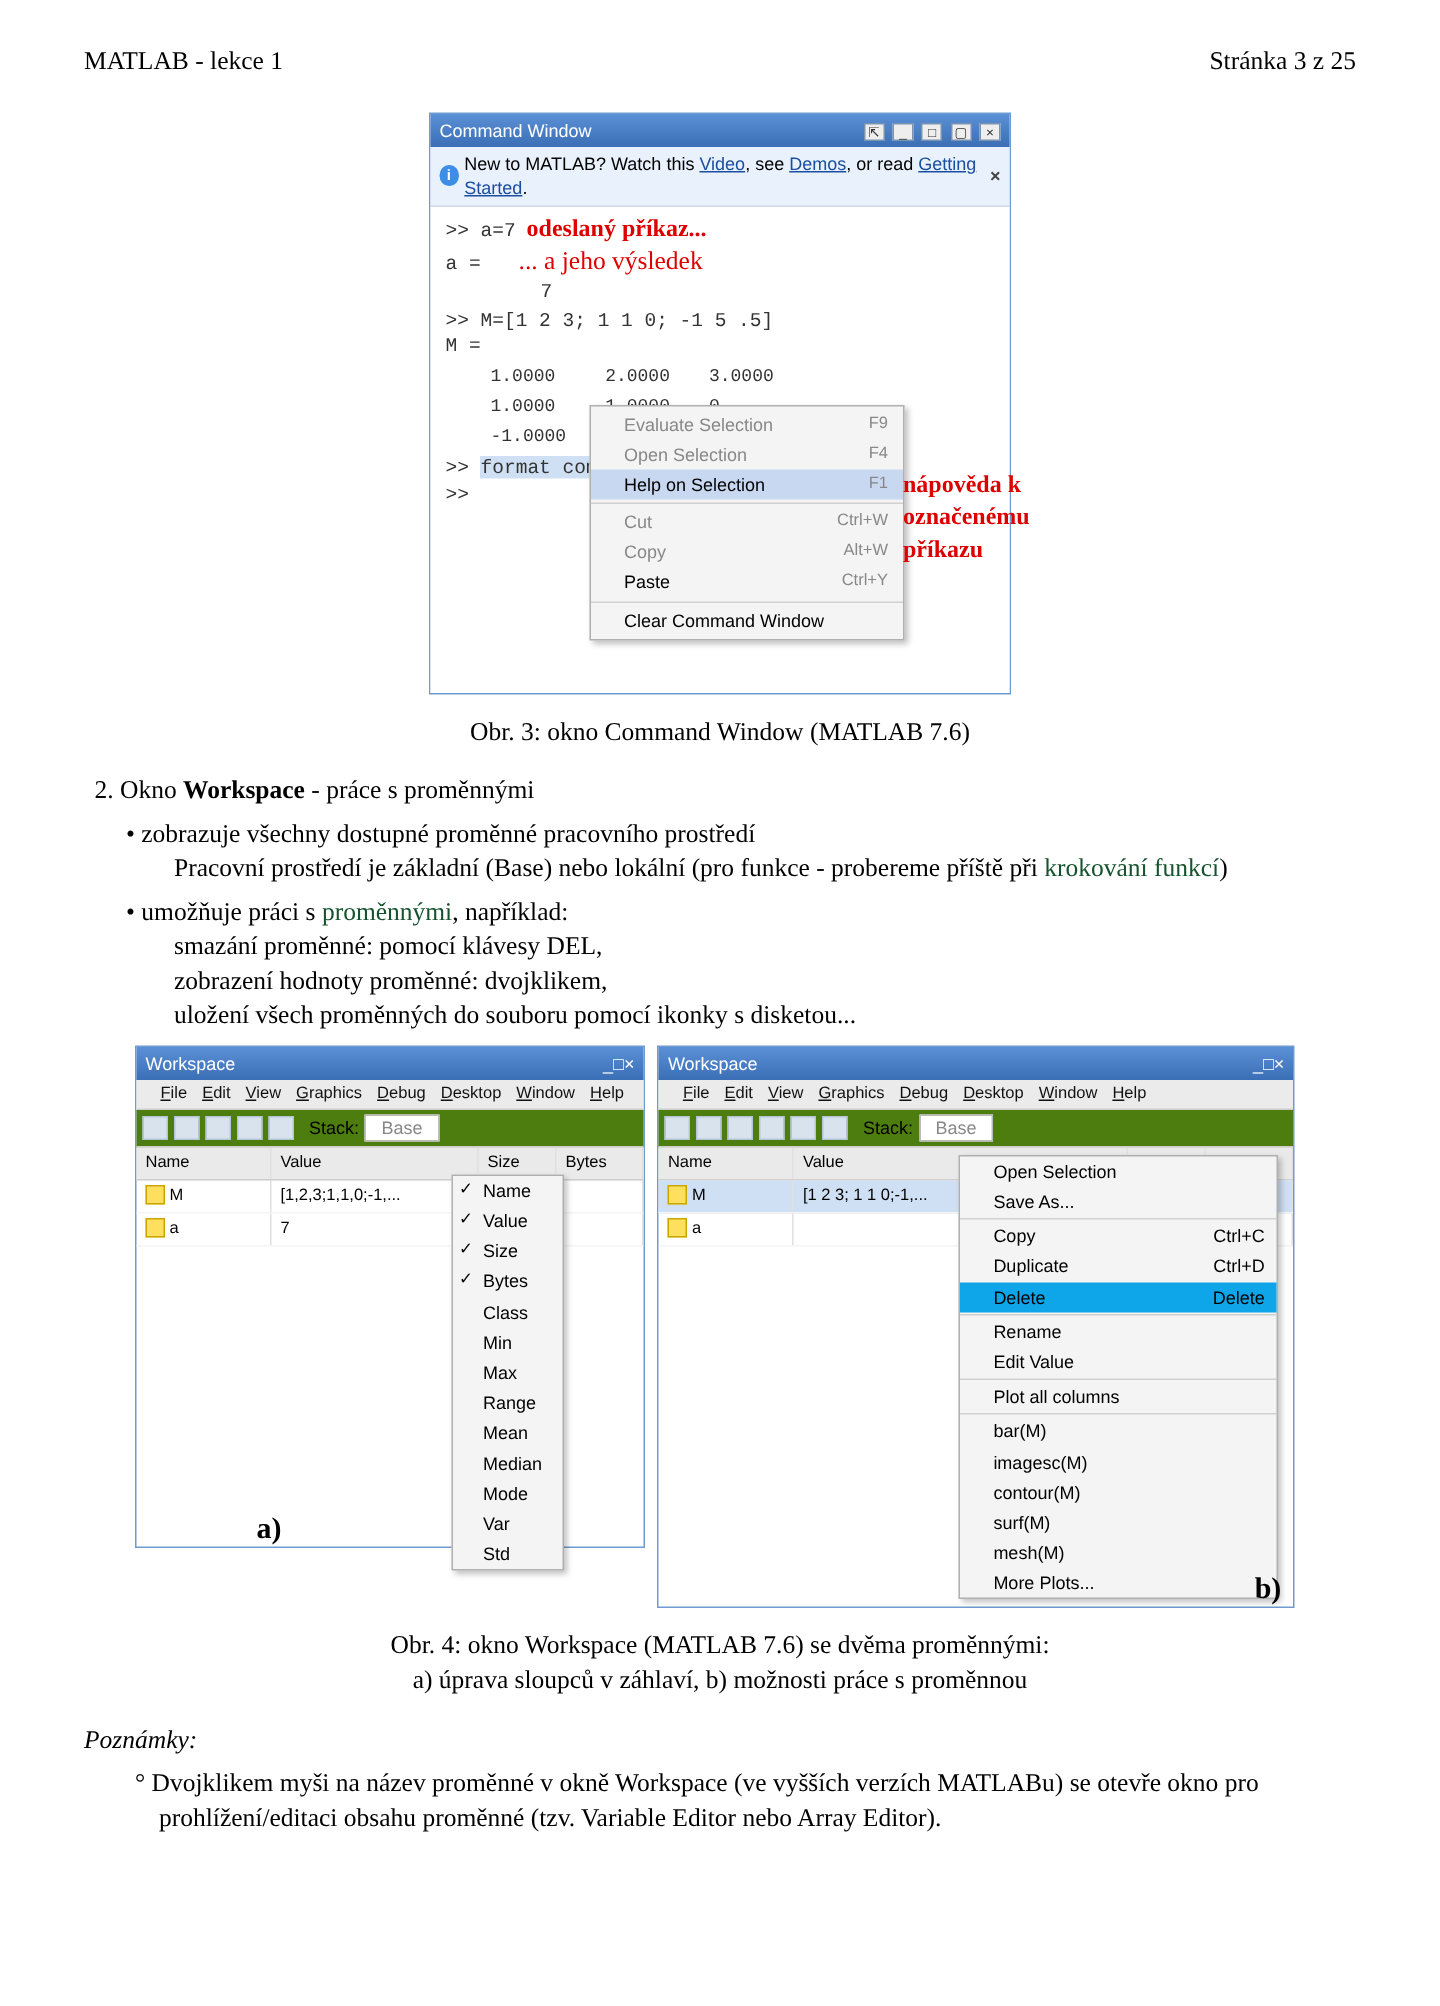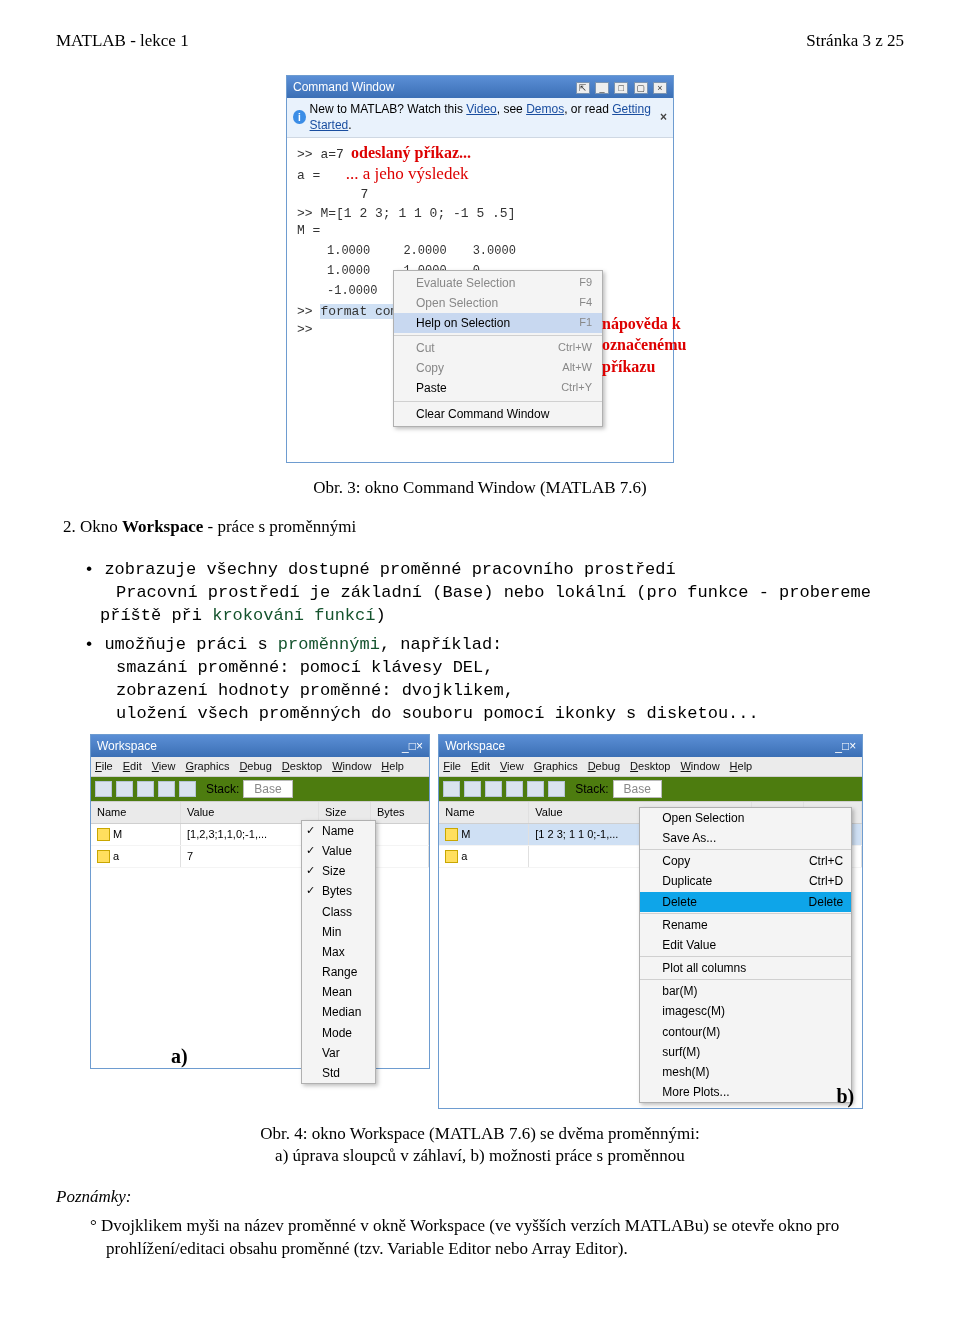--- a/index.html
+++ b/index.html
@@ -21,32 +21,32 @@
   .ctxmenu{position:absolute;left:106px;top:132px;background:#f4f4f4;border:1px solid #b0b0b0;box-shadow:2px 2px 4px rgba(0,0,0,.25);width:210px;padding:2px 0;font-family:Tahoma,sans-serif;font-size:12px;}
   .ctxmenu .row{display:flex;justify-content:space-between;padding:2px 10px 2px 22px;color:#888;}
   .ctxmenu .row.en{color:#000;}
   .ctxmenu .row.sel{background:#c8d8f0;color:#000;}
   .ctxmenu hr{border:none;border-top:1px solid #d0d0d0;margin:2px 0;}
   .ctxmenu .sc{color:#888;font-size:11px;}
   .ann-right{position:absolute;left:315px;top:175px;color:#d00;font-family:"Times New Roman",serif;font-size:16px;font-weight:bold;}
   .caption{text-align:center;margin:14px 0 16px;font-size:17px;}
   ol.content{list-style:decimal;padding-left:24px;}
   ol.content>li{margin-bottom:8px;}
-  .inner-bullets{list-style:none;padding-left:4px;margin-top:20px;font-family:Liberation Mono, monospace;}
+  .inner-bullets{list-style:none;padding-left:4px;margin-top:6px;}
   .inner-bullets>li{padding-left:16px;text-indent:-16px;margin-bottom:6px;}
   .inner-bullets>li:before{content:"• ";}
   .blue{color:#14532d;}
   .sub{padding-left:16px;text-indent:0;}
   
   .wscombo{width:780px;margin:0 auto;position:relative;background:#fff;}
   .wswin{display:inline-block;vertical-align:top;border:1px solid #6e9cd0;font-family:Tahoma,sans-serif;font-size:12px;background:#fff;position:relative;}
   .ws-a{width:340px;}
   .ws-b{width:425px;margin-left:4px;}
   .wswin .titlebar{background:linear-gradient(#5b8fd6,#3b6fb5);color:#fff;padding:3px 6px;display:flex;justify-content:space-between;align-items:center;}
-  .wsmenu{background:#ebebeb;padding:2px 4px;font-size:11px;color:#111;display:flex;gap:10px;border-bottom:1px solid #cfcfcf;}
+  .wsmenu{background:#ebebeb;padding:2px 16px;font-size:11px;color:#111;display:flex;gap:10px;border-bottom:1px solid #cfcfcf;}
   .wsmenu span u{text-decoration:underline;}
   .wsbar{background:#4d7c0f;padding:3px 4px;border-bottom:1px solid #cfcfcf;display:flex;gap:4px;align-items:center;}
   .wsbar .ic{width:17px;height:16px;background:#d9e3ee;border:1px solid #b5c4d6;}
   .wshead,.wsrow{display:flex;font-size:11px;}
   .wshead{background:#eaeaea;border-bottom:1px solid #cfcfcf;}
   .wshead div,.wsrow div{padding:3px 6px;border-right:1px solid #e0e0e0;}
   .wsrow{border-bottom:1px solid #f4f4f4;}
   .vicon{display:inline-block;width:13px;height:13px;background:#ffdf5e;border:1px solid #c9a700;margin-right:3px;vertical-align:middle;}
   .col-name{width:90px;}
   .col-val{width:140px;flex:1;}

